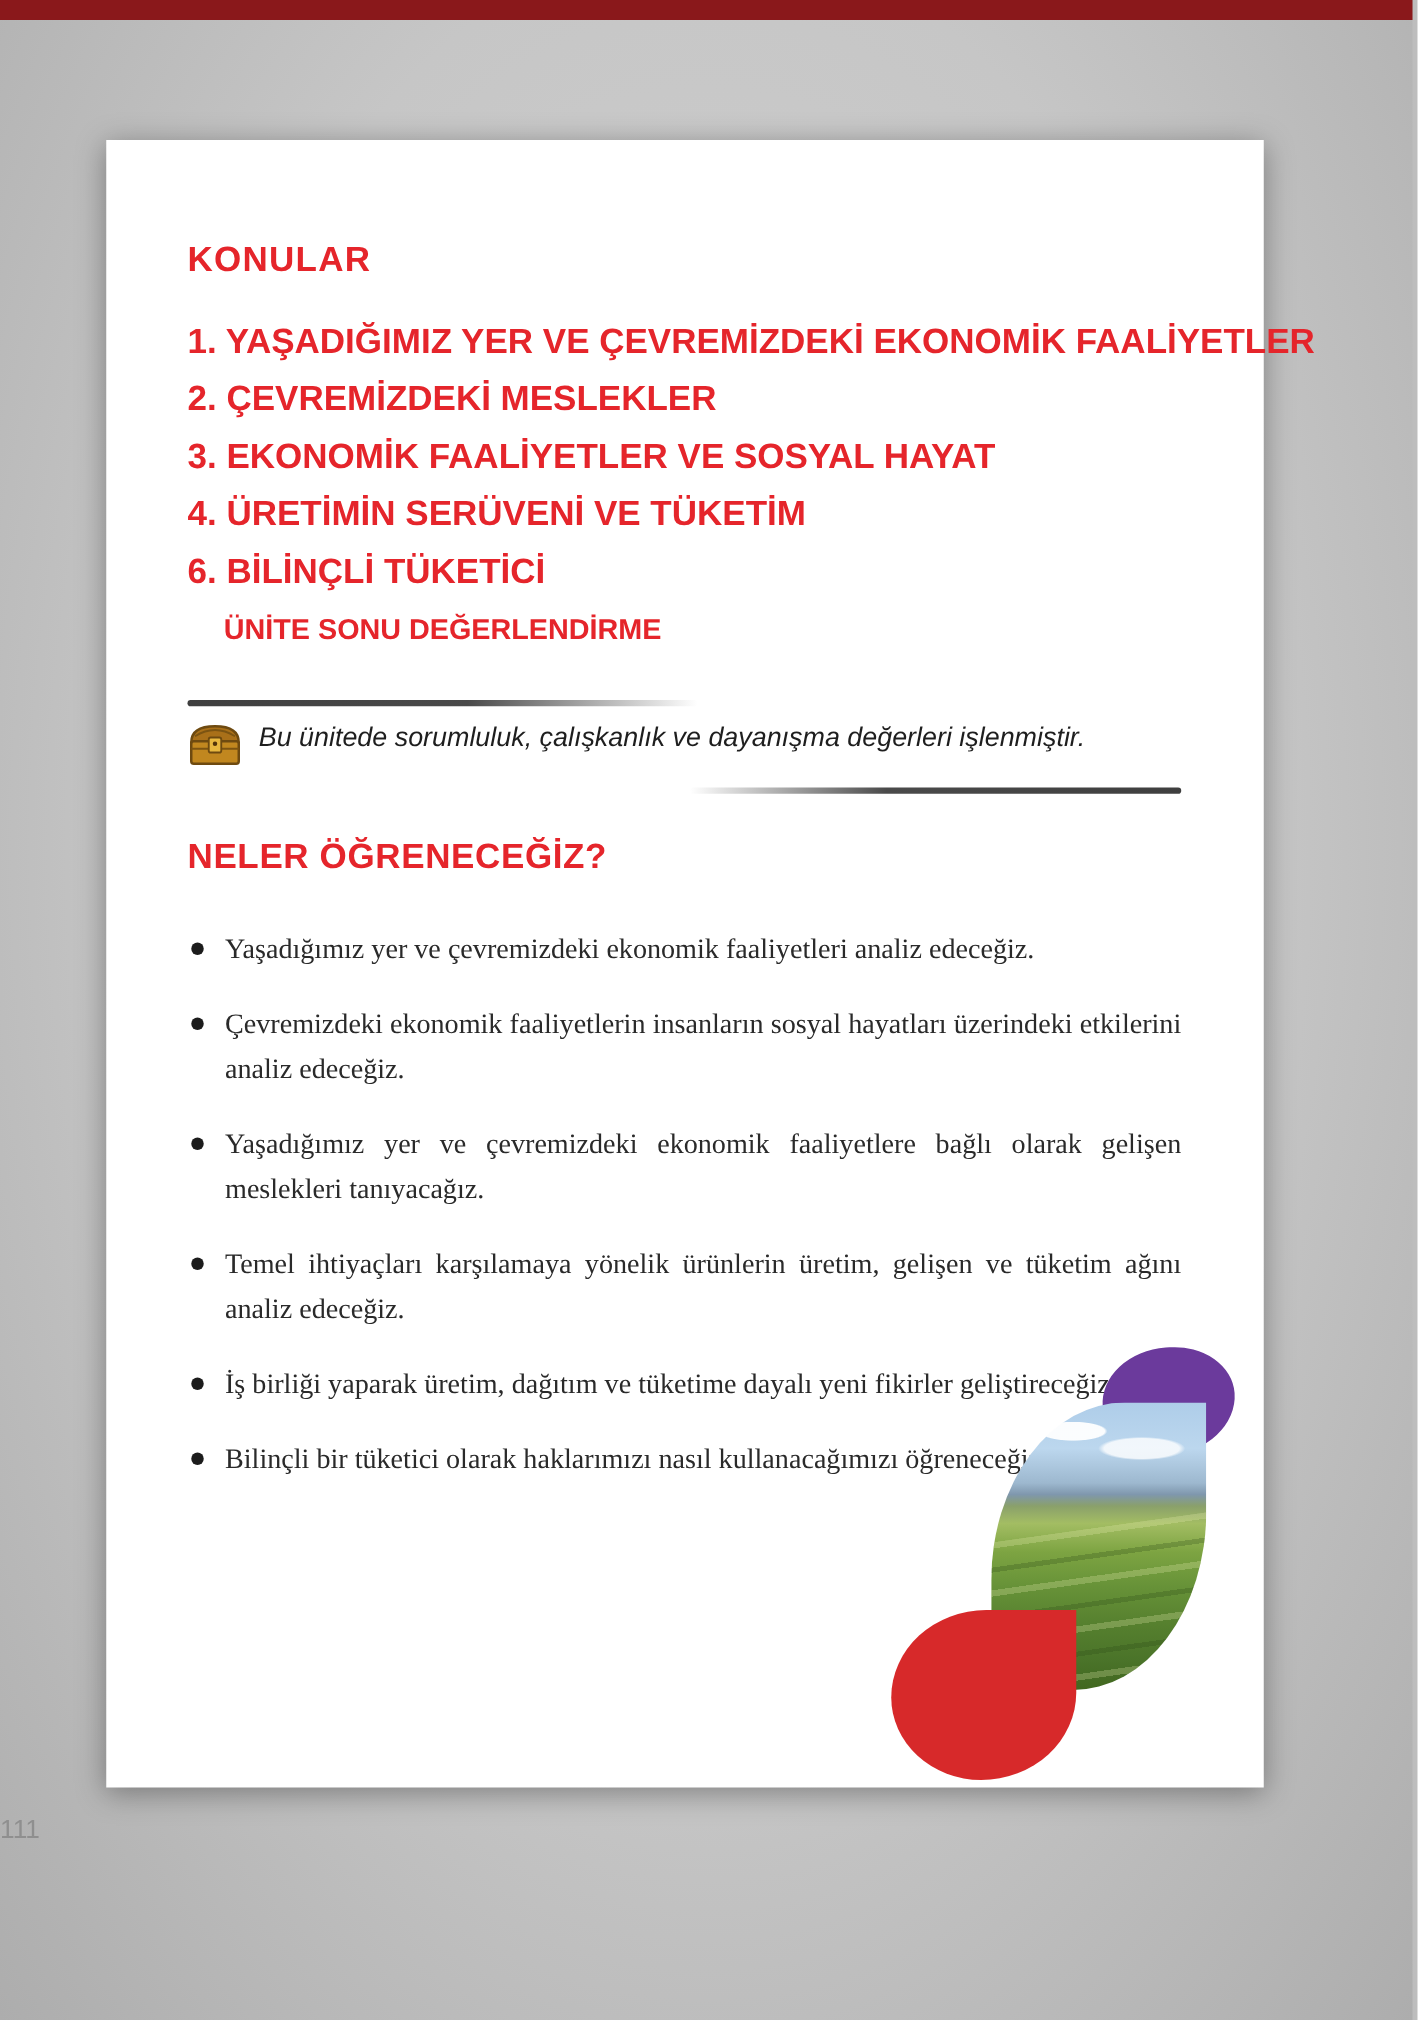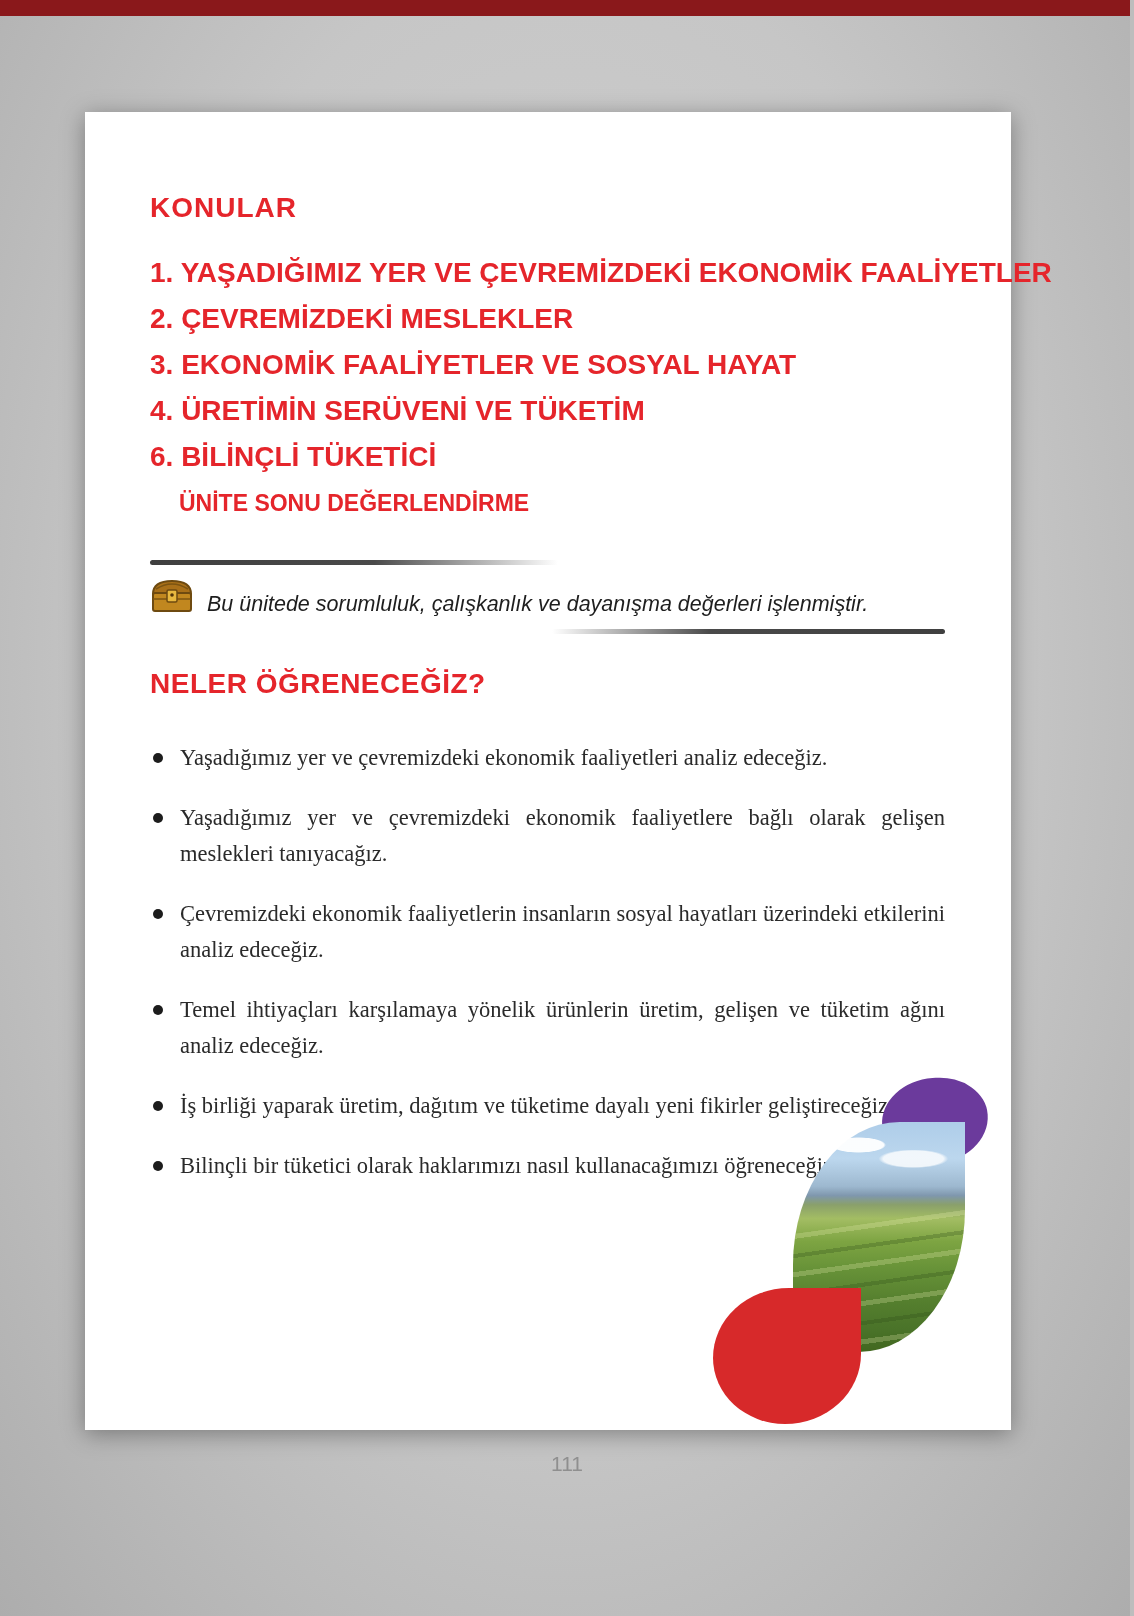--- a/index.html
+++ b/index.html
@@ -52,21 +52,21 @@
     margin-left:29px;
   }
   .divider{
     height:5px;border-radius:3px;
   }
   .divider-1{
     width:408px;margin-top:34px;
     background:linear-gradient(to right, #3f3f3f 0%, #4a4a4a 55%, rgba(74,74,74,0) 100%);
   }
   .note-row{
-    display:flex;align-items:flex-end;gap:13px;margin-top:12px;
+    display:flex;align-items:flex-start;gap:13px;margin-top:12px;
   }
   .note-text{
     font-size:21.5px;font-style:italic;color:#1e1e1e;
     line-height:1.3;
   }
   .divider-2{
     width:393px;margin-top:10px;margin-left:auto;
     background:linear-gradient(to right, rgba(74,74,74,0) 0%, #4a4a4a 40%, #3f3f3f 100%);
   }
   .learning-title{
@@ -120,21 +120,21 @@
       rgba(40,70,20,0.25) 20px 24px,
       rgba(0,0,0,0) 24px 38px);
   }
   .leaf-red{
     left:713px;top:1288px;width:148px;height:136px;
     background:var(--leaf-red);
     border-radius:55% 0 55% 52%;
   }
   .page-number{
     position:absolute;left:0;top:1452px;width:1134px;
-    text-align:center;color:var(--page-num);
+    text-align:left;color:var(--page-num);
     font-size:21px;
   }
 </style>
 </head>
 <body>
 
 <div class="canvas">
 
   <div class="top-bar"></div>
 
@@ -172,25 +172,25 @@
 
       <h2 class="learning-title">NELER ÖĞRENECEĞİZ?</h2>
 
       <ul class="bullet-list">
         <li class="bullet-item">
           <span class="bullet-dot"></span>
           <span>Yaşadığımız yer ve çevremizdeki ekonomik faaliyetleri analiz edeceğiz.</span>
         </li>
         <li class="bullet-item">
           <span class="bullet-dot"></span>
+          <span>Çevremizdeki ekonomik faaliyetlerin insanların sosyal hayatları üzerindeki etkilerini analiz edeceğiz.</span>
+        </li>
+        <li class="bullet-item">
+          <span class="bullet-dot"></span>
           <span>Yaşadığımız yer ve çevremizdeki ekonomik faaliyetlere bağlı olarak gelişen meslekleri tanıyacağız.</span>
-        </li>
-        <li class="bullet-item">
-          <span class="bullet-dot"></span>
-          <span>Çevremizdeki ekonomik faaliyetlerin insanların sosyal hayatları üzerindeki etkilerini analiz edeceğiz.</span>
         </li>
         <li class="bullet-item">
           <span class="bullet-dot"></span>
           <span>Temel ihtiyaçları karşılamaya yönelik ürünlerin üretim, gelişen ve tüketim ağını analiz edeceğiz.</span>
         </li>
         <li class="bullet-item">
           <span class="bullet-dot"></span>
           <span>İş birliği yaparak üretim, dağıtım ve tüketime dayalı yeni fikirler geliştireceğiz.</span>
         </li>
         <li class="bullet-item">

